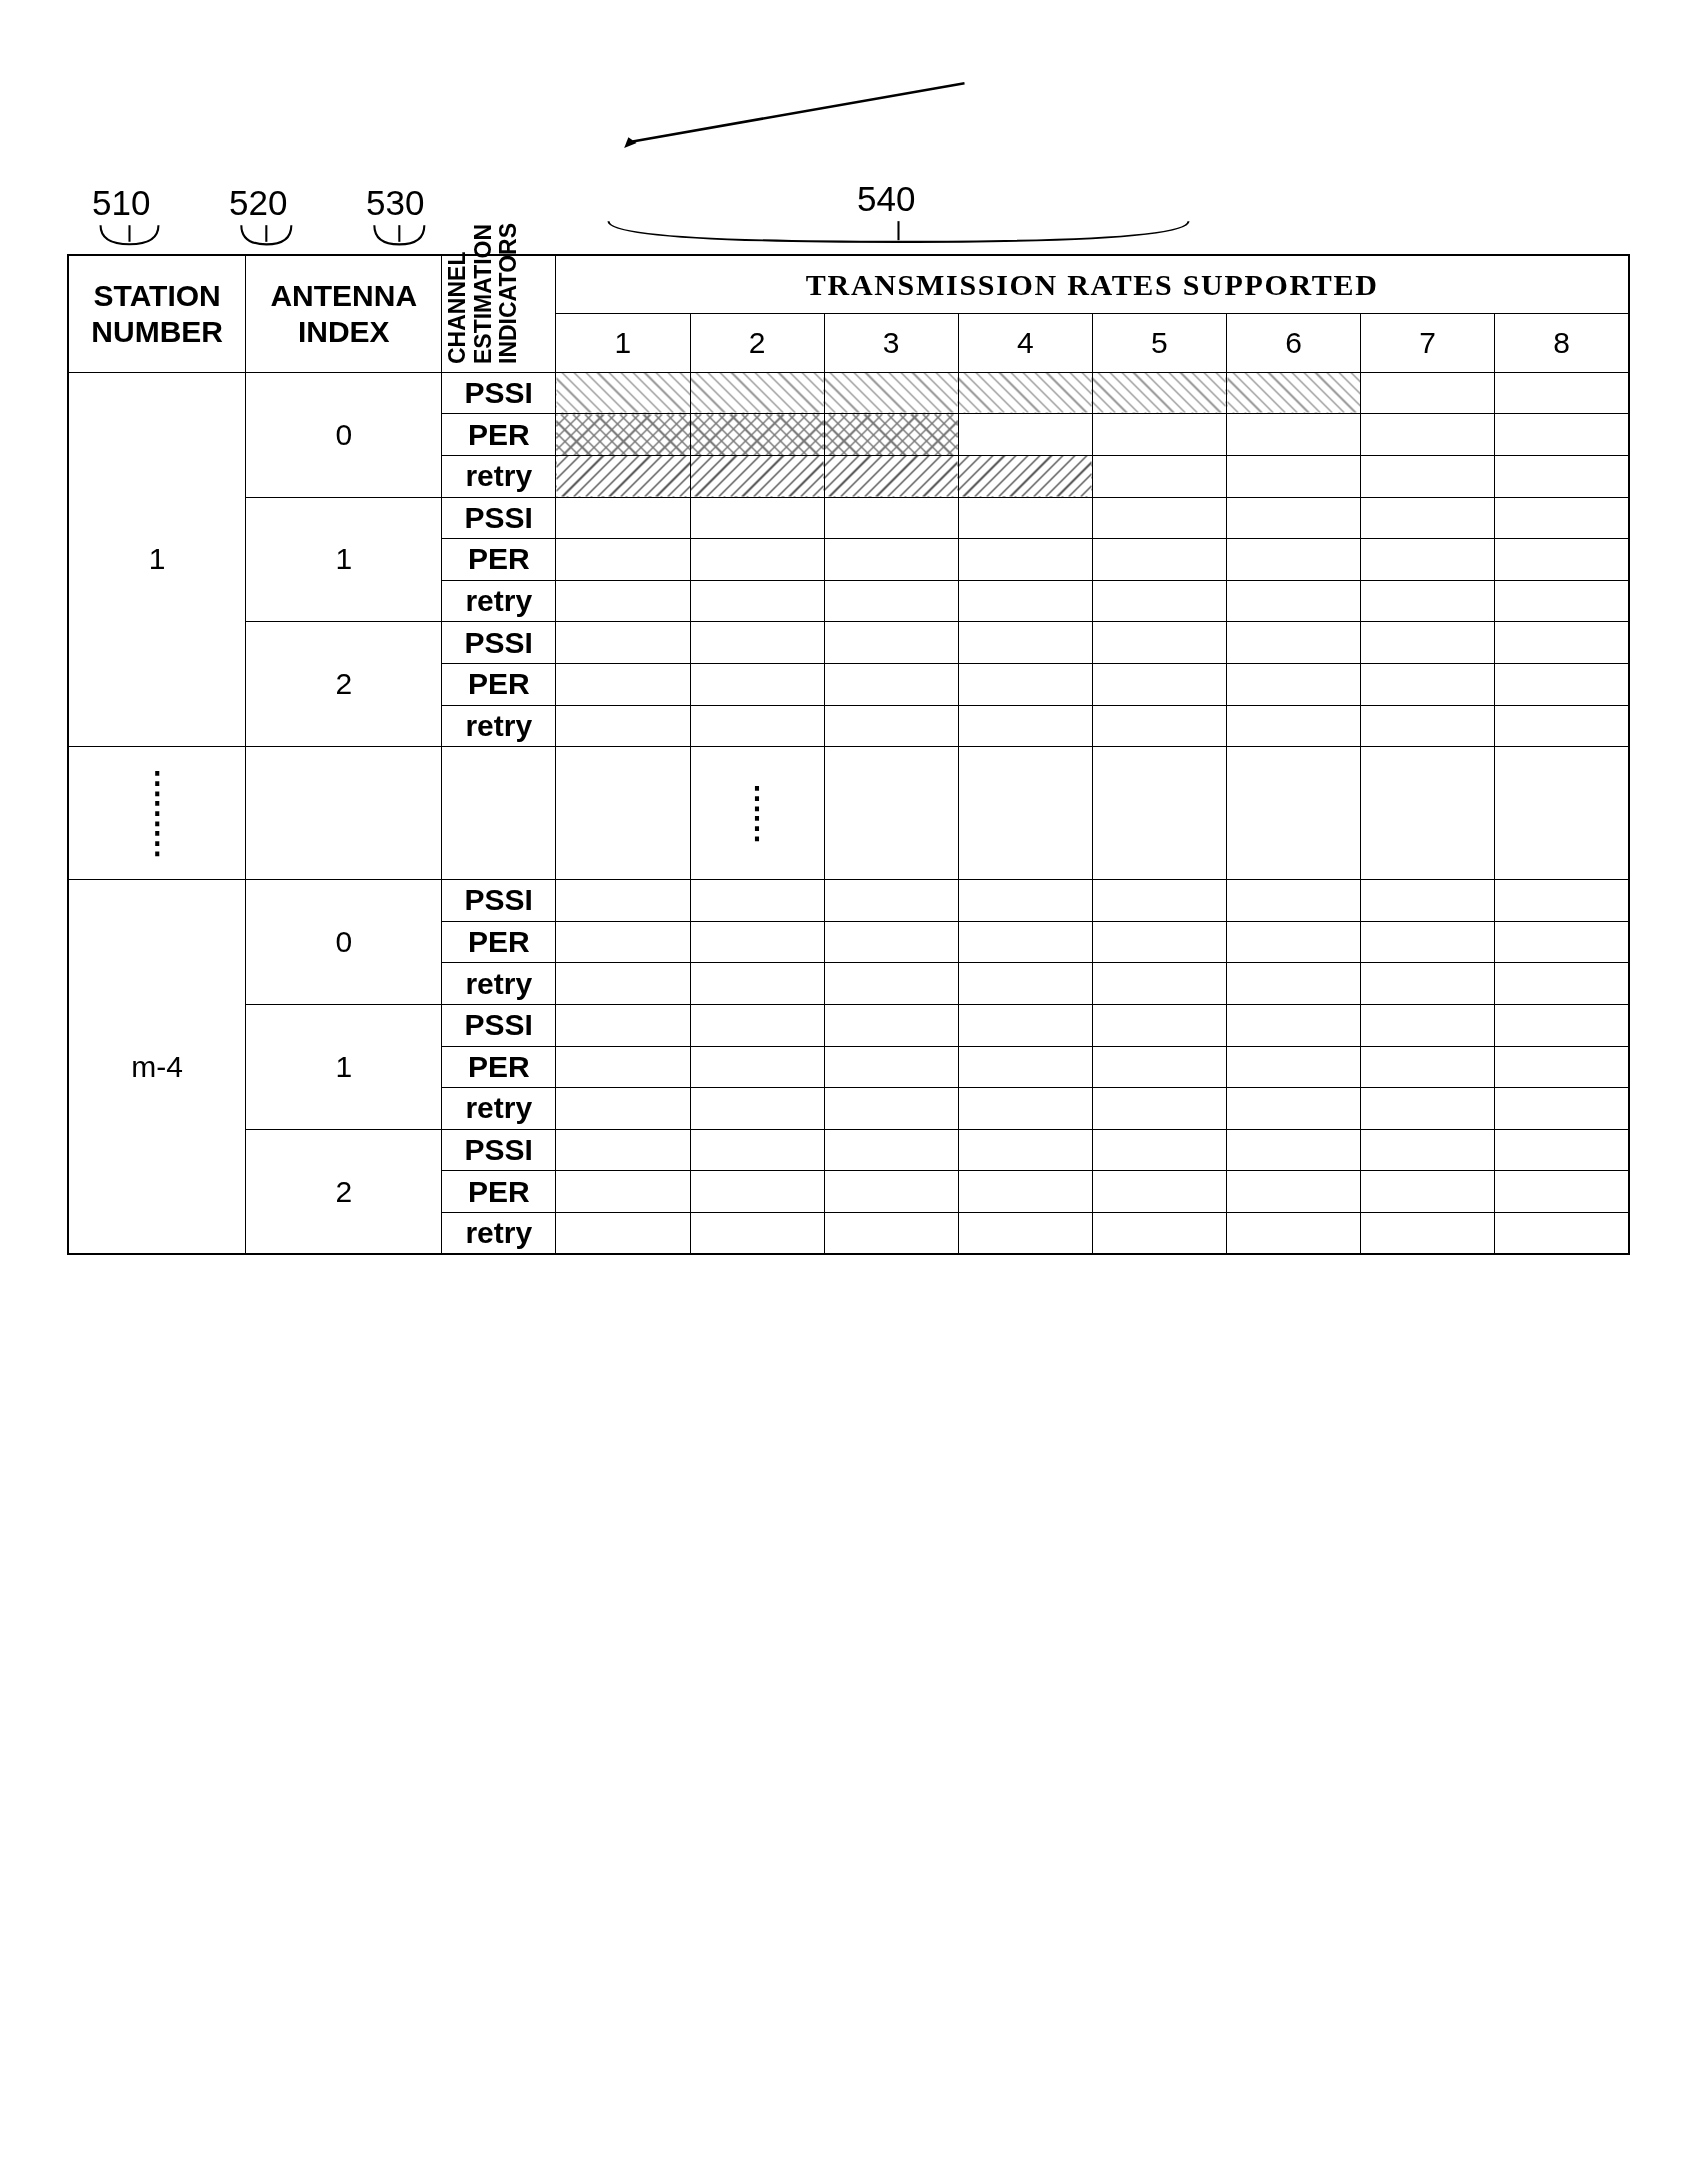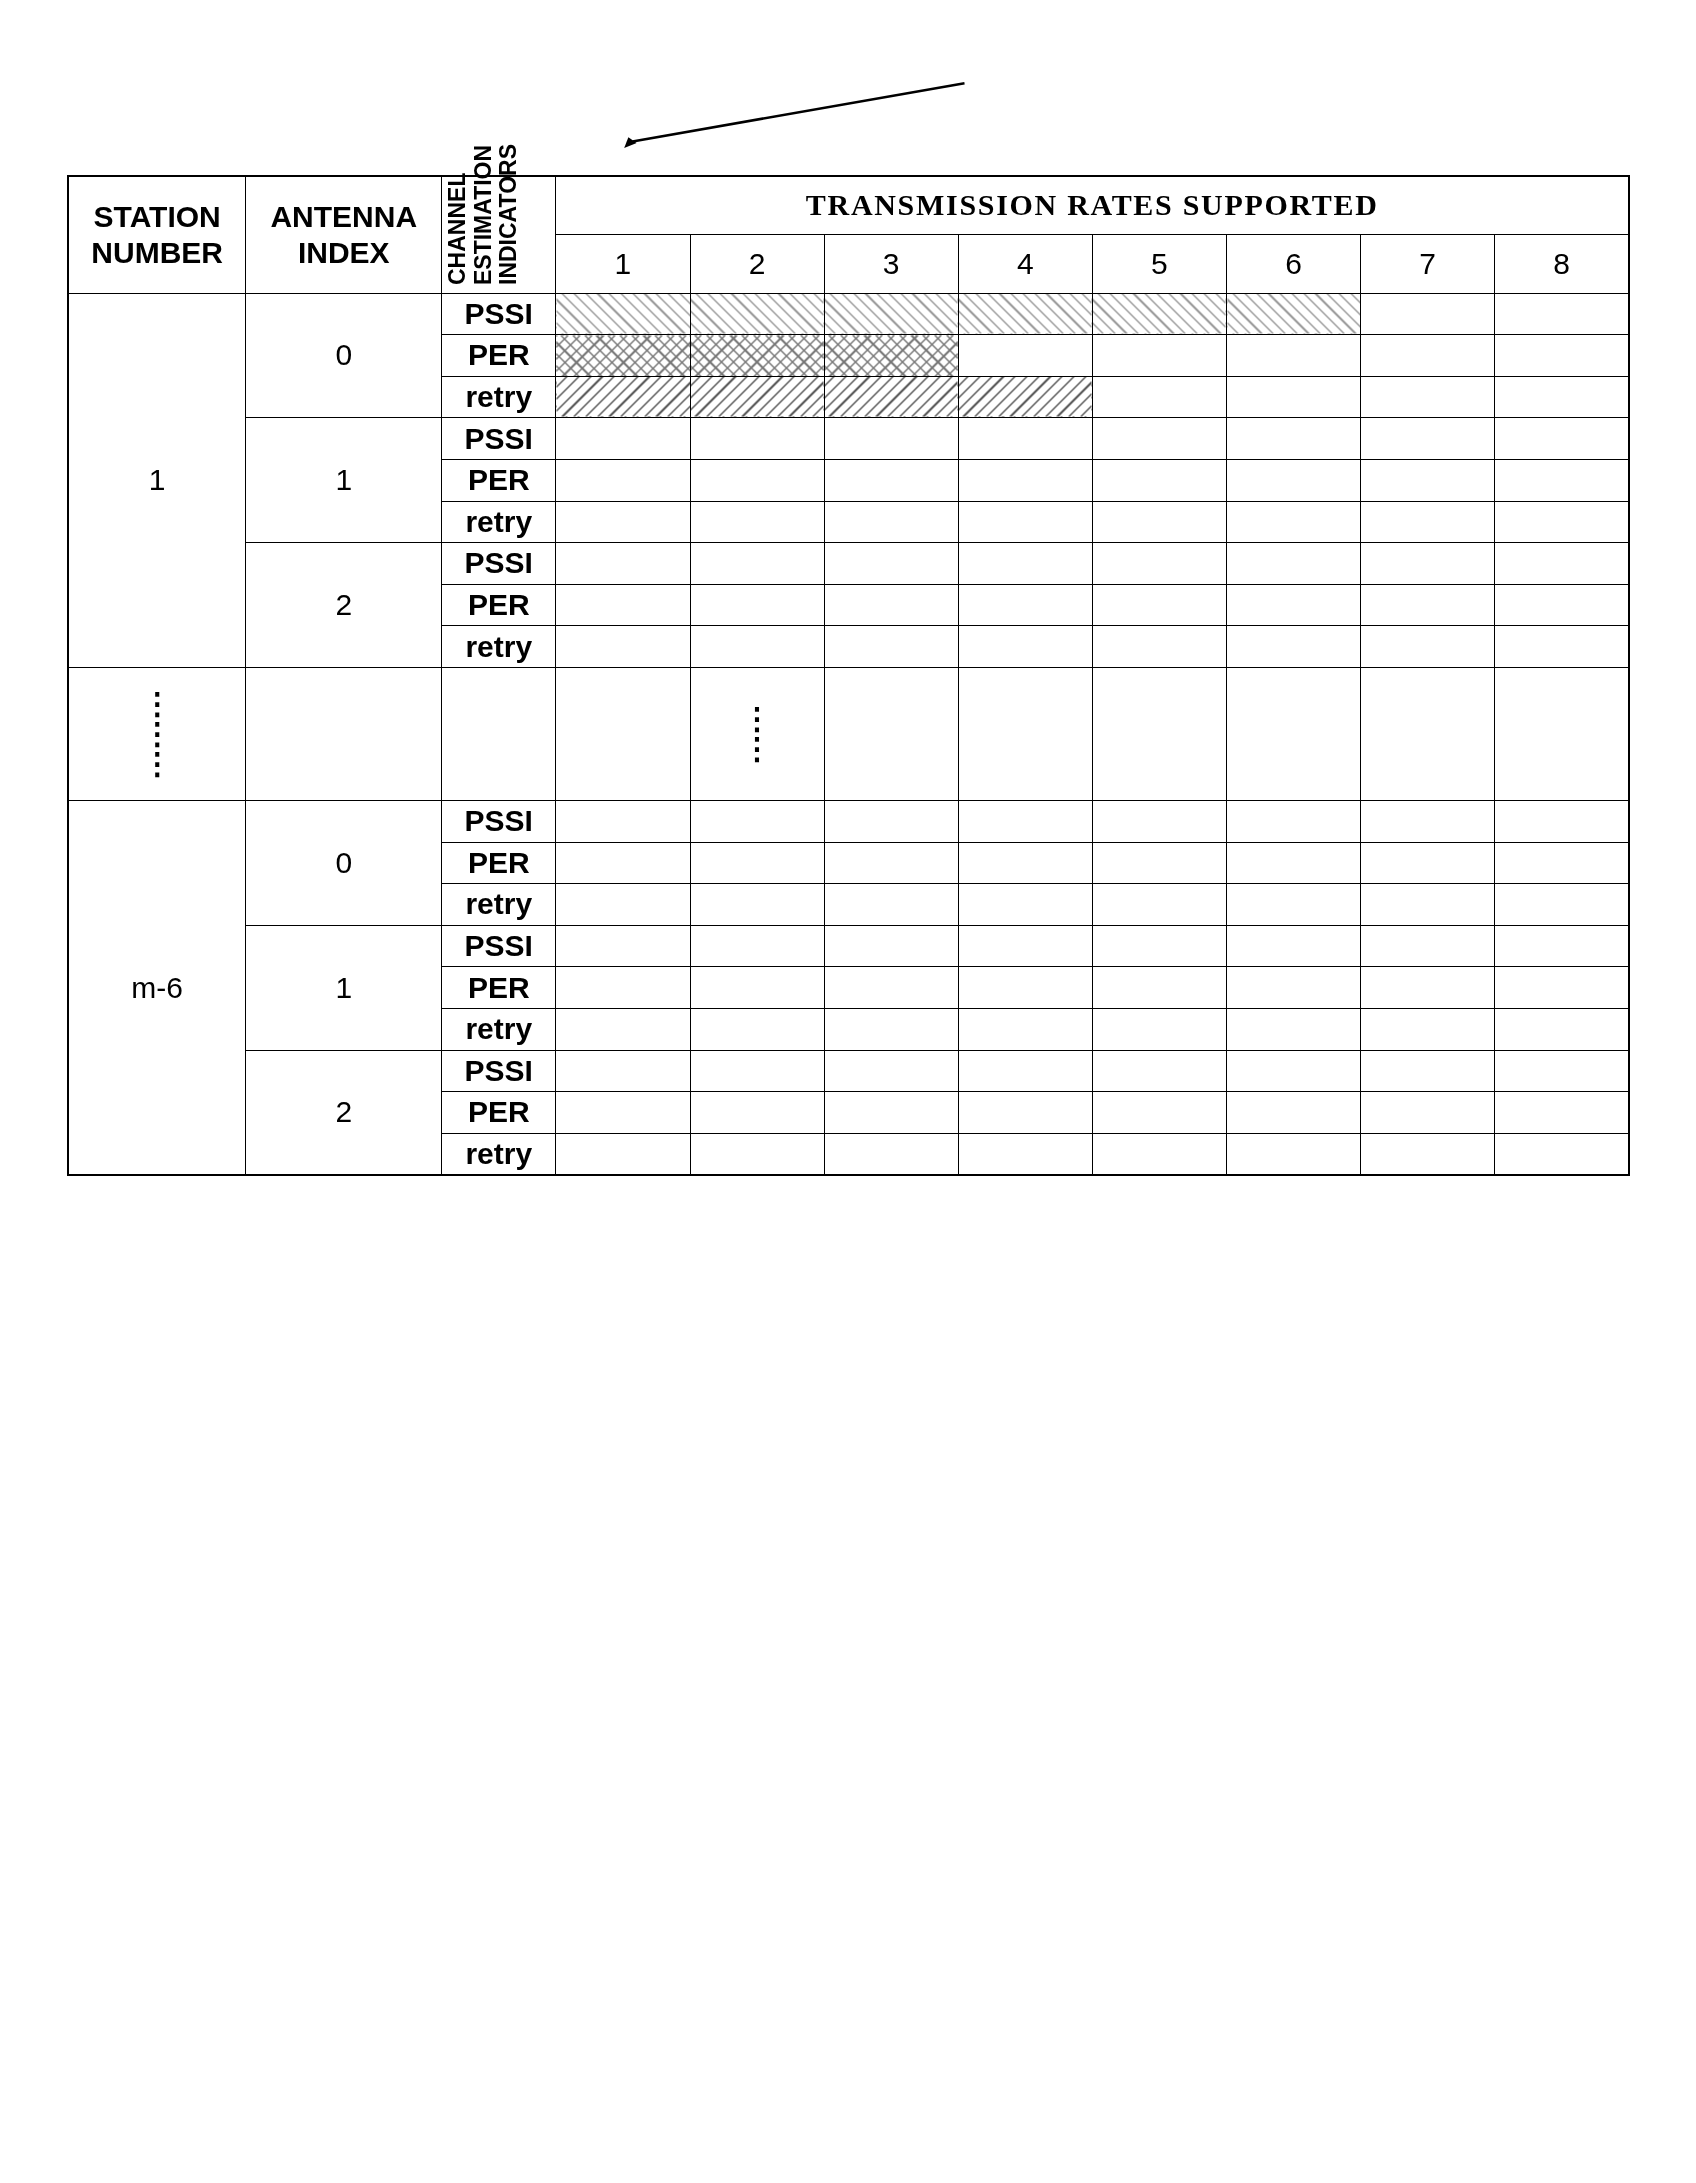--- a/index.html
+++ b/index.html
@@ -149,20 +149,46 @@
 <div class="page-container">
 
   <div style="position:relative; height:108px; margin-bottom:16.6px;">
 
     <svg style="position:absolute; left:399px; top:25px;" width="582" height="83" viewBox="0 0 700 100">
       <line x1="600" y1="10" x2="200" y2="80" stroke="#000" stroke-width="3"></line>
       <polygon points="195,75 190,88 205,82" fill="#000"></polygon>
     </svg>
   </div>
 
+  <div style="position:relative; height:75px; margin-bottom:4.2px;">
+
+    <span style="position:absolute; left:25px; top:8.3px; font-size:35px;">510</span>
+    <svg style="position:absolute; left:16.6px; top:46px;" width="91" height="25" viewBox="0 0 110 30">
+      <path d="M 55 5 Q 55 20, 55 25" stroke="#000" stroke-width="2.5" fill="none"></path>
+      <path d="M 20 5 Q 20 28, 55 28 Q 90 28, 90 5" stroke="#000" stroke-width="2.5" fill="none"></path>
+    </svg>
+
+    <span style="position:absolute; left:162px; top:8.3px; font-size:35px;">520</span>
+    <svg style="position:absolute; left:166px; top:46px;" width="75" height="25" viewBox="0 0 90 30">
+      <path d="M 40 5 Q 40 20, 40 25" stroke="#000" stroke-width="2.5" fill="none"></path>
+      <path d="M 10 5 Q 10 28, 40 28 Q 70 28, 70 5" stroke="#000" stroke-width="2.5" fill="none"></path>
+    </svg>
+
+    <span style="position:absolute; left:299px; top:8.3px; font-size:35px;">530</span>
+    <svg style="position:absolute; left:299px; top:46px;" width="75" height="25" viewBox="0 0 90 30">
+      <path d="M 40 5 Q 40 20, 40 25" stroke="#000" stroke-width="2.5" fill="none"></path>
+      <path d="M 10 5 Q 10 28, 40 28 Q 70 28, 70 5" stroke="#000" stroke-width="2.5" fill="none"></path>
+    </svg>
+
+    <span style="position:absolute; left:790px; top:4.2px; font-size:35px;">540</span>
+    <svg style="position:absolute; left:499px; top:42px;" width="665" height="29" viewBox="0 0 800 35">
+      <path d="M 400 5 Q 400 22, 400 28" stroke="#000" stroke-width="2.5" fill="none"></path>
+      <path d="M 50 5 Q 50 30, 400 30 Q 750 30, 750 5" stroke="#000" stroke-width="2.5" fill="none"></path>
+    </svg>
+  </div>
 
   <table class="main-table">
     <thead>
       <tr>
         <th class="header-station" rowspan="2">STATION<br>NUMBER</th>
         <th class="header-antenna" rowspan="2">ANTENNA<br>INDEX</th>
         <th rowspan="2" style="width:91px; padding:0;">
           <div class="header-channel">CHANNEL<br>ESTIMATION<br>INDICATORS</div>
         </th>
         <th colspan="8" class="header-transmission">TRANSMISSION RATES SUPPORTED</th>
@@ -296,21 +322,21 @@
         <td class="dots-row dots-center">⋮<br>⋮</td>
         <td style="border:1.7px solid #000;"></td>
         <td style="border:1.7px solid #000;"></td>
         <td style="border:1.7px solid #000;"></td>
         <td style="border:1.7px solid #000;"></td>
         <td style="border:1.7px solid #000;"></td>
         <td style="border:1.7px solid #000;"></td>
       </tr>
 
       <tr>
-        <td class="station-num" rowspan="9">m-6</td>
+        <td class="station-num" rowspan="9">m-4</td>
         <td class="antenna-num" rowspan="3">0</td>
         <td class="indicator-label">PSSI</td>
         <td class="empty-cell">&nbsp;</td>
         <td class="empty-cell">&nbsp;</td>
         <td class="empty-cell">&nbsp;</td>
         <td class="empty-cell">&nbsp;</td>
         <td class="empty-cell">&nbsp;</td>
         <td class="empty-cell">&nbsp;</td>
         <td class="empty-cell">&nbsp;</td>
         <td class="empty-cell">&nbsp;</td>

